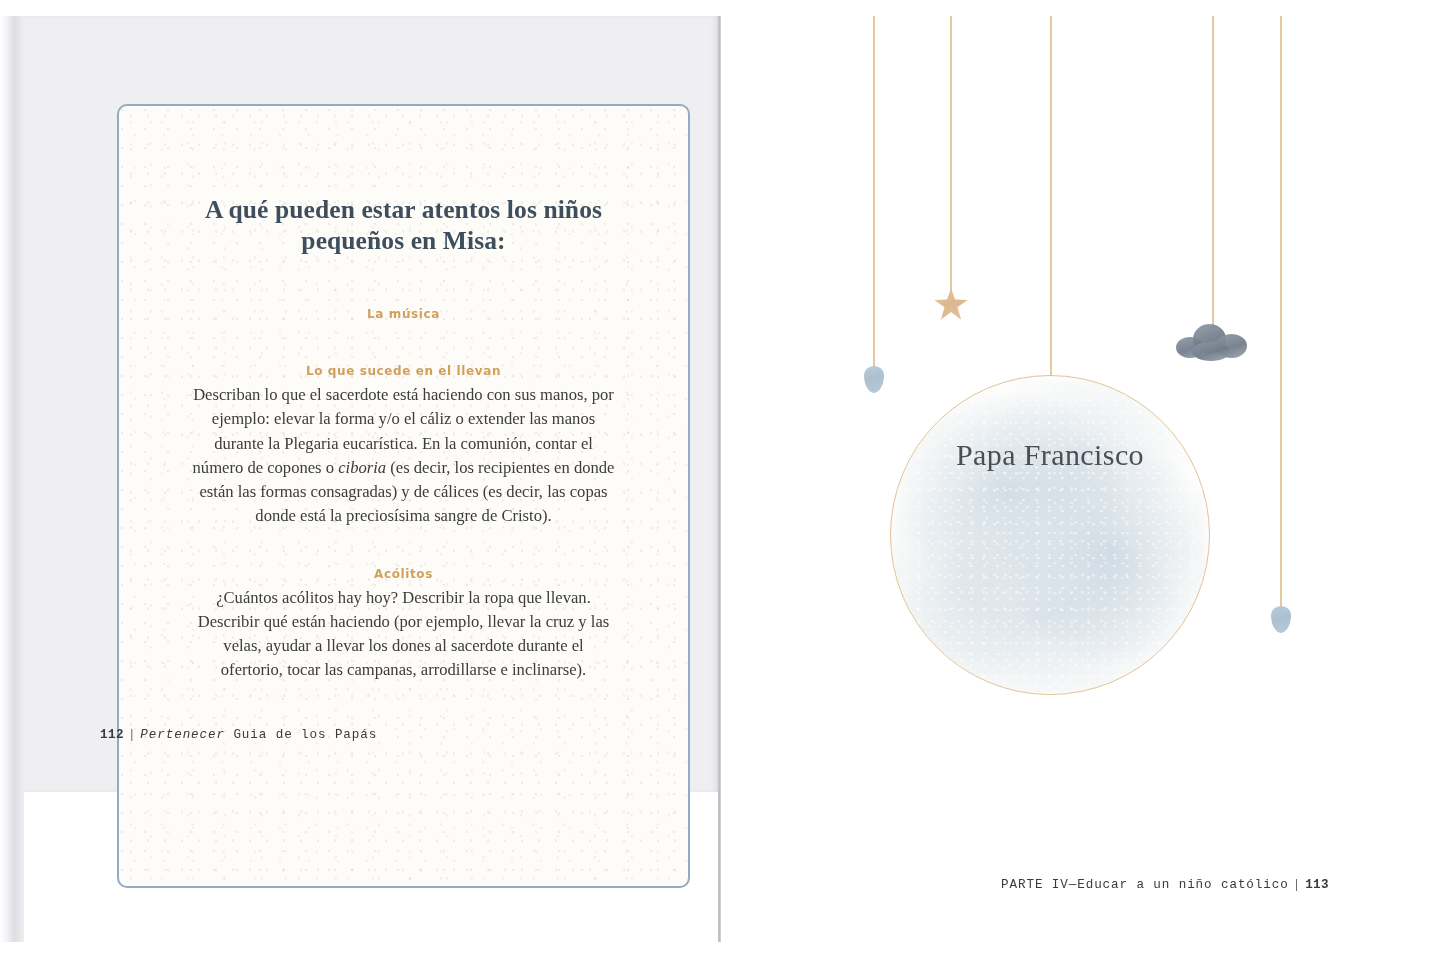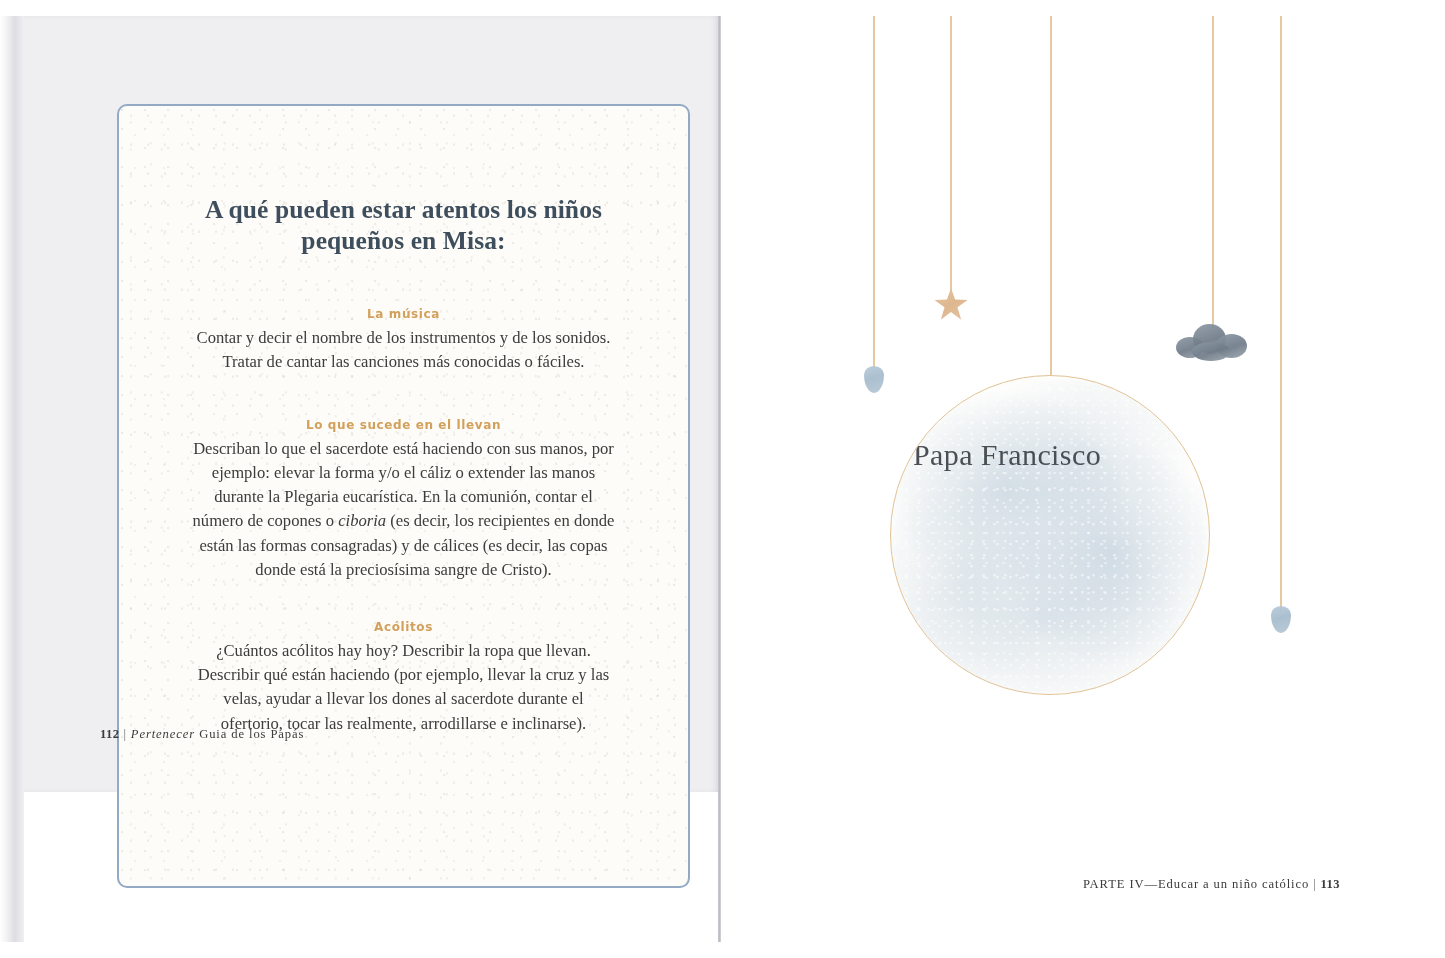--- a/index.html
+++ b/index.html
@@ -108,32 +108,32 @@
 
   .sec-1 { margin-top: 51px; }
   .sec-2 { margin-top: 43px; }
   .sec-3 { margin-top: 38px; }
   .sec-4 { margin-top: 37px; }
 
   
   .folio {
     position: absolute;
     bottom: 50px;
-    font-family: Liberation Serif, serif;
+    font-family: Liberation Mono, monospace;
     font-size: 12.6px;
     color: #3b3b3b;
     letter-spacing: 0.9px;
     white-space: nowrap;
   }
   .folio .num { font-weight: bold; letter-spacing: 0.4px; }
   .folio .bar { color: #6d6d6d; margin: 0 4px; }
   .folio .ital { font-style: italic; }
 
   #folio-left  { left: 78px; }
-  #folio-right { right: 83px; }
+  #folio-right { right: 94px; }
 
   
   #right-page {
     position: absolute;
     left: 721px;
     top: 16px;
     width: 702px;
     height: 926px;
     background: #ffffff;
     overflow: hidden;
@@ -210,20 +210,21 @@
     background-image:
       radial-gradient(circle at 18% 28%, rgba(255,255,255,0.55) 0 1.2px, transparent 1.6px),
       radial-gradient(circle at 63% 47%, rgba(255,255,255,0.45) 0 1.2px, transparent 1.6px),
       radial-gradient(circle at 41% 72%, rgba(255,255,255,0.50) 0 1.2px, transparent 1.6px);
     background-size: 13px 11px, 17px 15px, 11px 17px;
     opacity: 0.9;
   }
   #quote-content {
     position: absolute;
     left: 0; right: 0; top: 62px;
+    text-align: center;
     padding: 0 22px;
   }
   #quote-author {
     font-family: "Liberation Serif", serif;
     font-size: 30px;
     color: #4a4f55;
     letter-spacing: 0.4px;
     line-height: 1.1;
   }
   #quote-text {
@@ -242,34 +243,33 @@
 
   <div id="left-page">
 
     <div id="frame-box">
       <div class="card-inner">
 
         <div class="box-title">A qué pueden estar atentos los niños pequeños en Misa:</div>
 
         <div class="sec-1">
           <div class="sec-head">La música</div>
-          <div class="sec-body">Contar y decir el nombre de los instrumentos y de los sonidos. Tratar de cantar las canciones más conocidas o fáciles.</div>
         </div>
 
         <div class="sec-2">
           <div class="sec-head">Lo que sucede en el llevan</div>
           <div class="sec-body"><span>Describan lo que el sacerdote está haciendo con sus manos, por ejemplo: elevar la forma y/o el cáliz o extender las manos durante la Plegaria eucarística. En la comunión, contar el número de copones o </span><em>ciboria</em><span> (es decir, los recipientes en donde están las formas consagradas) y de cálices (es decir, las copas donde está la preciosísima sangre de Cristo).</span></div>
         </div>
 
         <div class="sec-3">
         </div>
 
         <div class="sec-4">
           <div class="sec-head">Acólitos</div>
-          <div class="sec-body">¿Cuántos acólitos hay hoy? Describir la ropa que llevan. Describir qué están haciendo (por ejemplo, llevar la cruz y las velas, ayudar a llevar los dones al sacerdote durante el ofertorio, tocar las realmente, arrodillarse e inclinarse).</div>
+          <div class="sec-body">¿Cuántos acólitos hay hoy? Describir la ropa que llevan. Describir qué están haciendo (por ejemplo, llevar la cruz y las velas, ayudar a llevar los dones al sacerdote durante el ofertorio, tocar las campanas, arrodillarse e inclinarse).</div>
         </div>
 
       </div>
     </div>
 
     <div class="folio" id="folio-left">
       <span class="num">112</span><span class="bar">|</span><span class="ital">Pertenecer</span>
       <span>Guia de los Papás</span>
     </div>
 

